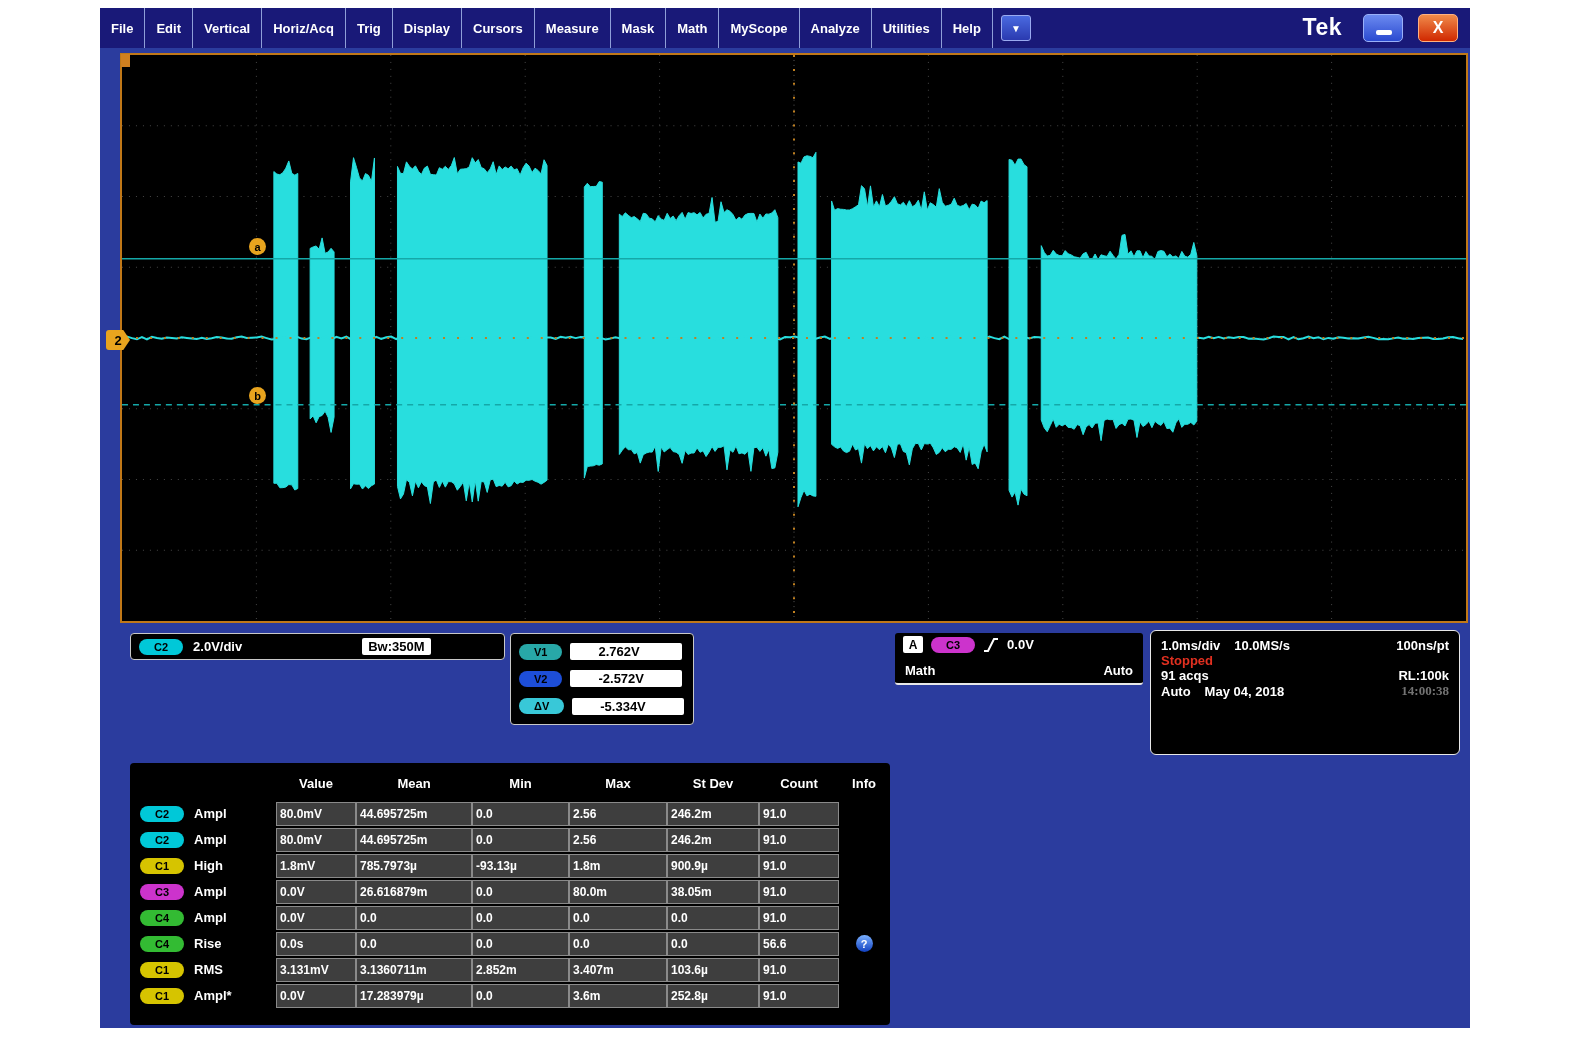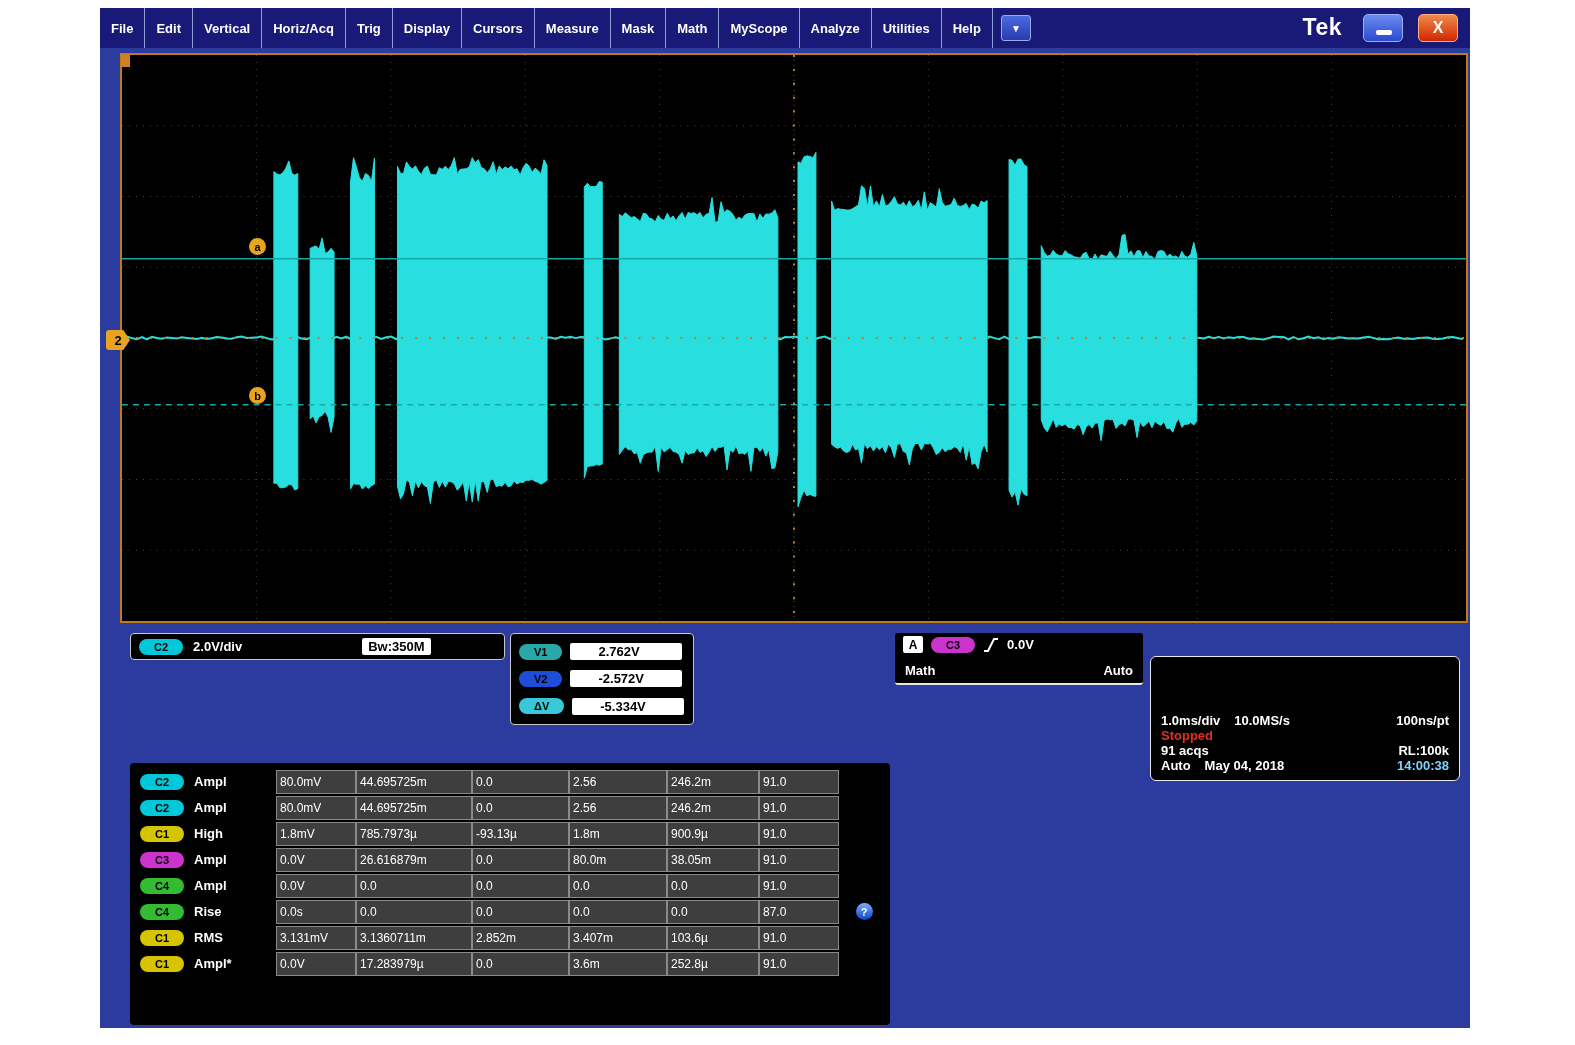--- a/index.html
+++ b/index.html
@@ -43,36 +43,36 @@
   .cursor-box { left:410px; top:625px; width:184px; height:92px; display:flex; flex-direction:column; justify-content:space-around; padding:4px 8px; }
   .cursor-row { display:flex; align-items:center; gap:8px; }
   .cursor-row .white-box { width:112px; text-align:left;padding-left:28px; }
 
   .trigger-box { position:absolute; left:795px; top:625px; width:248px; height:52px; background:#000; border-bottom:2px solid #e8e8e8; border-radius:3px; padding:3px 8px; display:flex; flex-direction:column; justify-content:space-between; }
   .trig-row1 { display:flex; align-items:center; gap:8px; }
   .a-box { background:#fff; color:#000; font-weight:bold; font-size:12px; width:20px; height:17px; display:flex; align-items:center; justify-content:center; border-radius:2px; }
   .trig-level { color:#fff; font-weight:bold; font-size:13px; }
   .trig-row2 { display:flex; justify-content:space-between; color:#fff; font-weight:bold; font-size:13px; padding:0 2px 2px 2px; }
 
-  .info-panel { left:1050px; top:622px; width:310px; height:125px; border:1px solid #e8e8e8; border-radius:6px; padding:7px 10px; display:flex; flex-direction:column; justify-content:flex-end;margin-top:26px; }
+  .info-panel { left:1050px; top:622px; width:310px; height:125px; border:1px solid #e8e8e8; border-radius:6px; padding:7px 10px; display:flex; flex-direction:column; justify-content:flex-start; }
   .info-row { display:flex; align-items:center; color:#fff; font-weight:bold; font-size:13px; }
   .info-right { margin-left:auto; }
   .gap14 { margin-left:14px; }
   .state-stopped { color:#e23020; }
-  .time-orange { color:#7dd3fc; }
+  .time-orange { color:#737373;font-family:Liberation Serif, serif; }
 
   
   .meas-panel { position:absolute; left:30px; top:755px; width:760px; height:262px; background:#000; border-radius:4px; padding:6px 0 0 4px; }
   .mheader, .mrow { display:grid; grid-template-columns:142px 80px 116px 97px 98px 92px 80px 50px; align-items:center; }
   .mheader { height:28px; margin-bottom:4px; }
   .mheader div { color:#fff; font-weight:bold; font-size:13px; text-align:center; }
   .mrow { margin-bottom:1px; height:25px; }
   .mlabel { display:flex; align-items:center; padding-left:6px; gap:10px; }
   .mname { color:#fff; font-weight:bold; font-size:13px; }
-  .mcell { background:#3e3e3e; border:1px solid #8a8a8a; color:#fff; font-weight:normal; font-size:12px; height:24px; display:flex; align-items:center; padding:0 3px; white-space:nowrap; overflow:hidden; }
+  .mcell { background:#3e3e3e; border:1px solid #8a8a8a; color:#fff; font-weight:bold; font-size:12px; height:24px; display:flex; align-items:center; padding:0 3px; white-space:nowrap; overflow:hidden; }
   .minfo { display:flex; align-items:center; justify-content:center; height:24px; }
   .info-icon { width:17px; height:17px; border-radius:50%; background:linear-gradient(#7ab0ff,#1040c0); color:#fff; font-size:11px; font-weight:bold; display:flex; align-items:center; justify-content:center; }
 </style>
 </head>
 <body>
 
 <div class="app">
 
   <div class="menubar">
     <div class="menu-items">
@@ -191,20 +191,30 @@
       <span class="info-right">RL:100k</span>
     </div>
     <div class="info-row">
       <span>Auto</span>
       <span class="gap14">May 04, 2018</span>
       <span class="info-right time-orange">14:00:38</span>
     </div>
   </div>
 
   <div class="meas-panel">
+    <div class="mheader">
+        <div></div>
+        <div>Value</div>
+        <div>Mean</div>
+        <div>Min</div>
+        <div>Max</div>
+        <div>St Dev</div>
+        <div>Count</div>
+        <div>Info</div>
+      </div>
     <div>
         <div class="mrow">
           <div class="mlabel">
             <span class="badge" style="background: rgb(0, 200, 216);">C2</span>
             <span class="mname">Ampl</span>
           </div>
           <div class="mcell">80.0mV</div>
           <div class="mcell">44.695725m</div>
           <div class="mcell">0.0</div>
           <div class="mcell">2.56</div>
@@ -267,21 +277,21 @@
         <div class="mrow">
           <div class="mlabel">
             <span class="badge" style="background: rgb(51, 187, 51);">C4</span>
             <span class="mname">Rise</span>
           </div>
           <div class="mcell">0.0s</div>
           <div class="mcell">0.0</div>
           <div class="mcell">0.0</div>
           <div class="mcell">0.0</div>
           <div class="mcell">0.0</div>
-          <div class="mcell">87.0</div>
+          <div class="mcell">56.6</div>
           <div class="minfo">
             <span class="info-icon">?</span>
           </div>
         </div>
         <div class="mrow">
           <div class="mlabel">
             <span class="badge" style="background: rgb(214, 196, 0);">C1</span>
             <span class="mname">RMS</span>
           </div>
           <div class="mcell">3.131mV</div>

